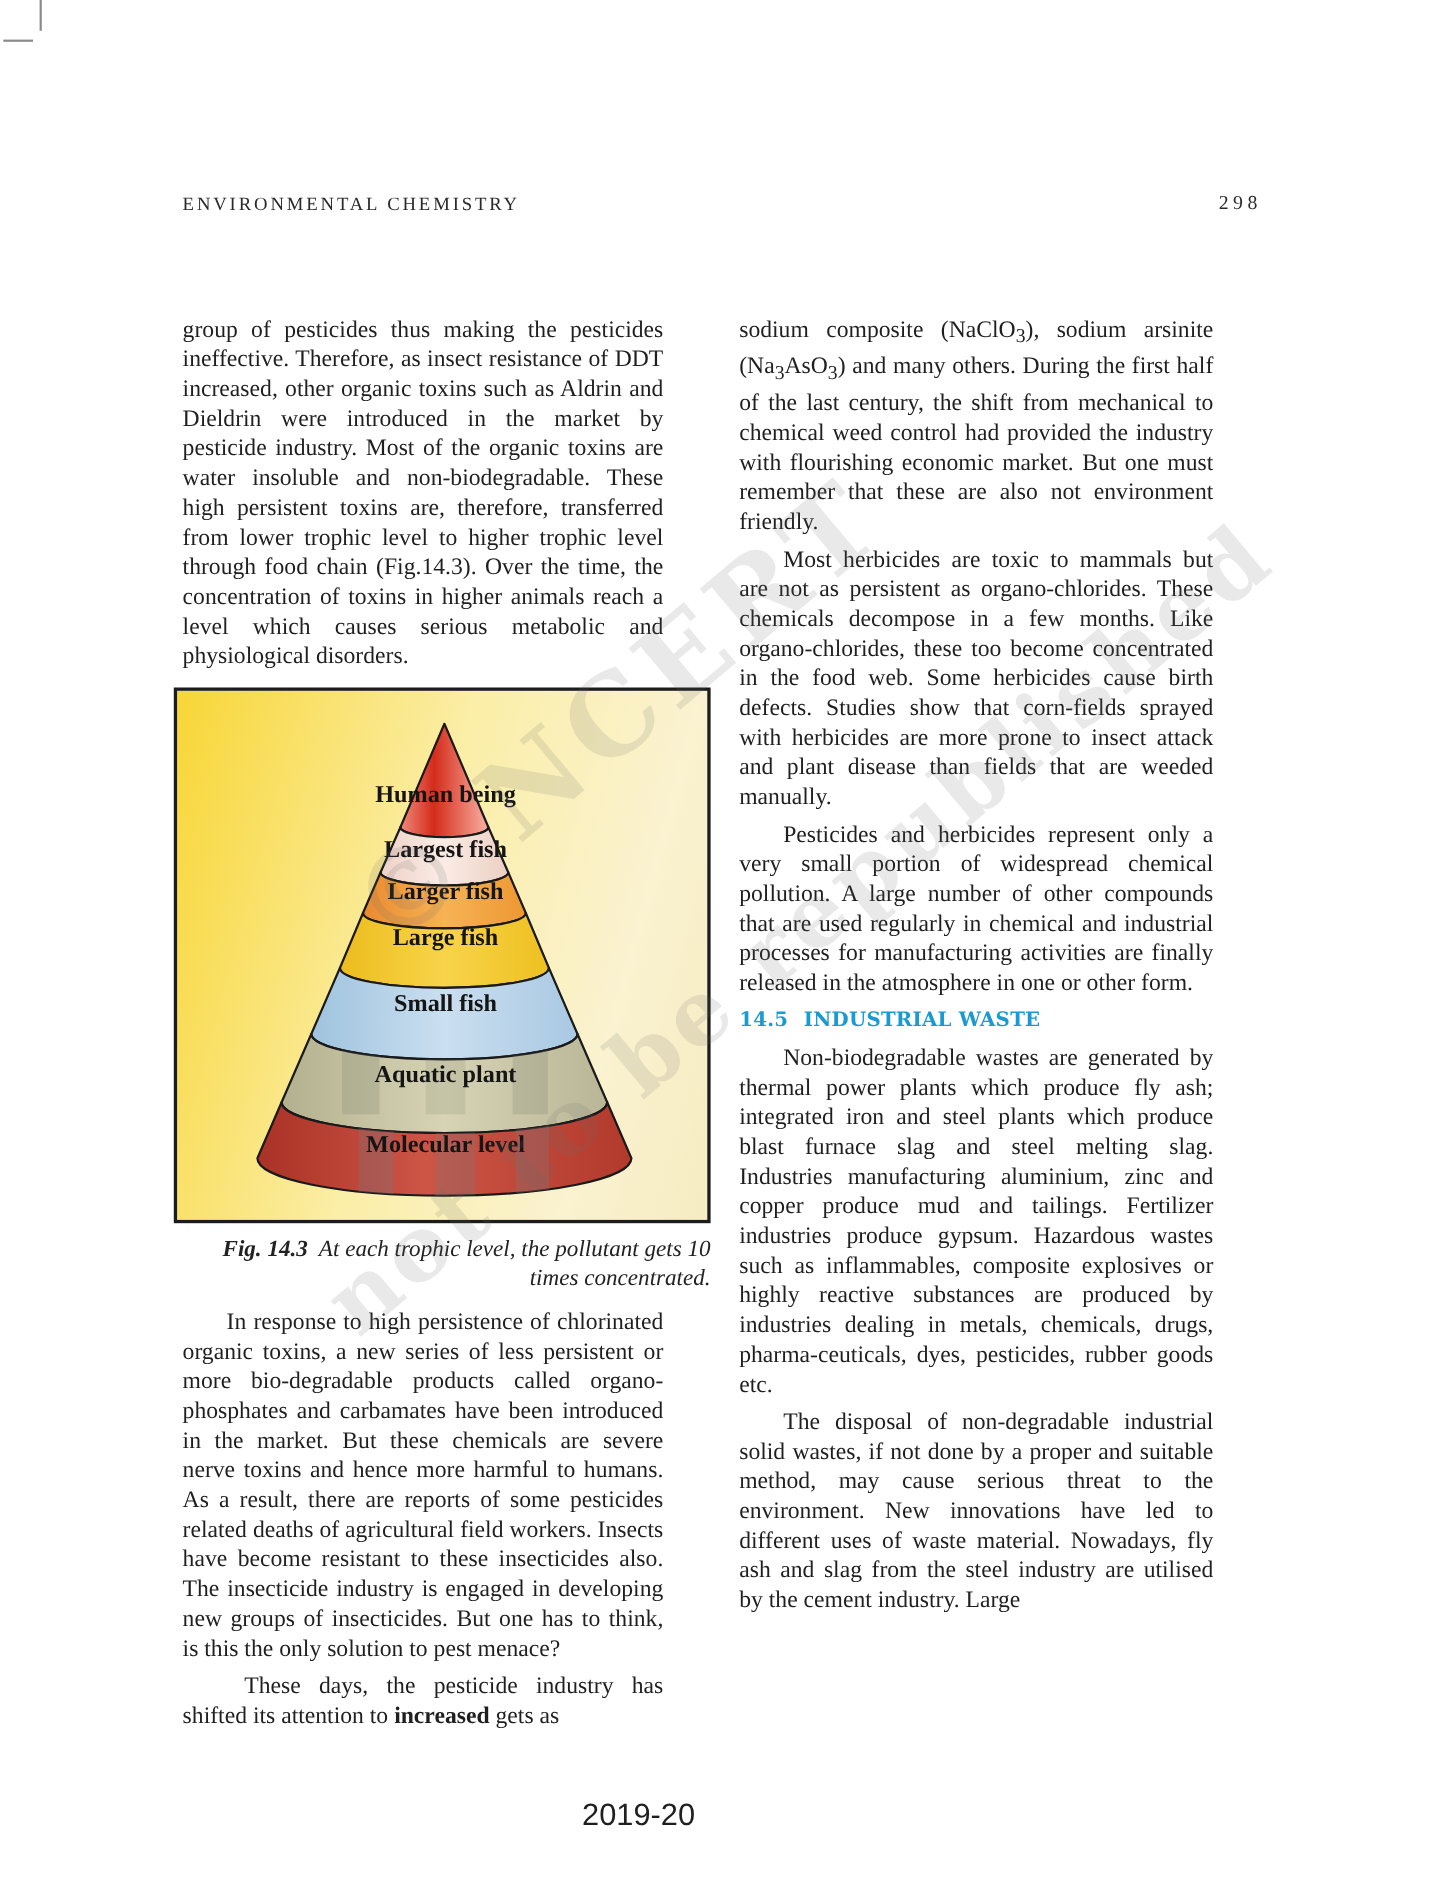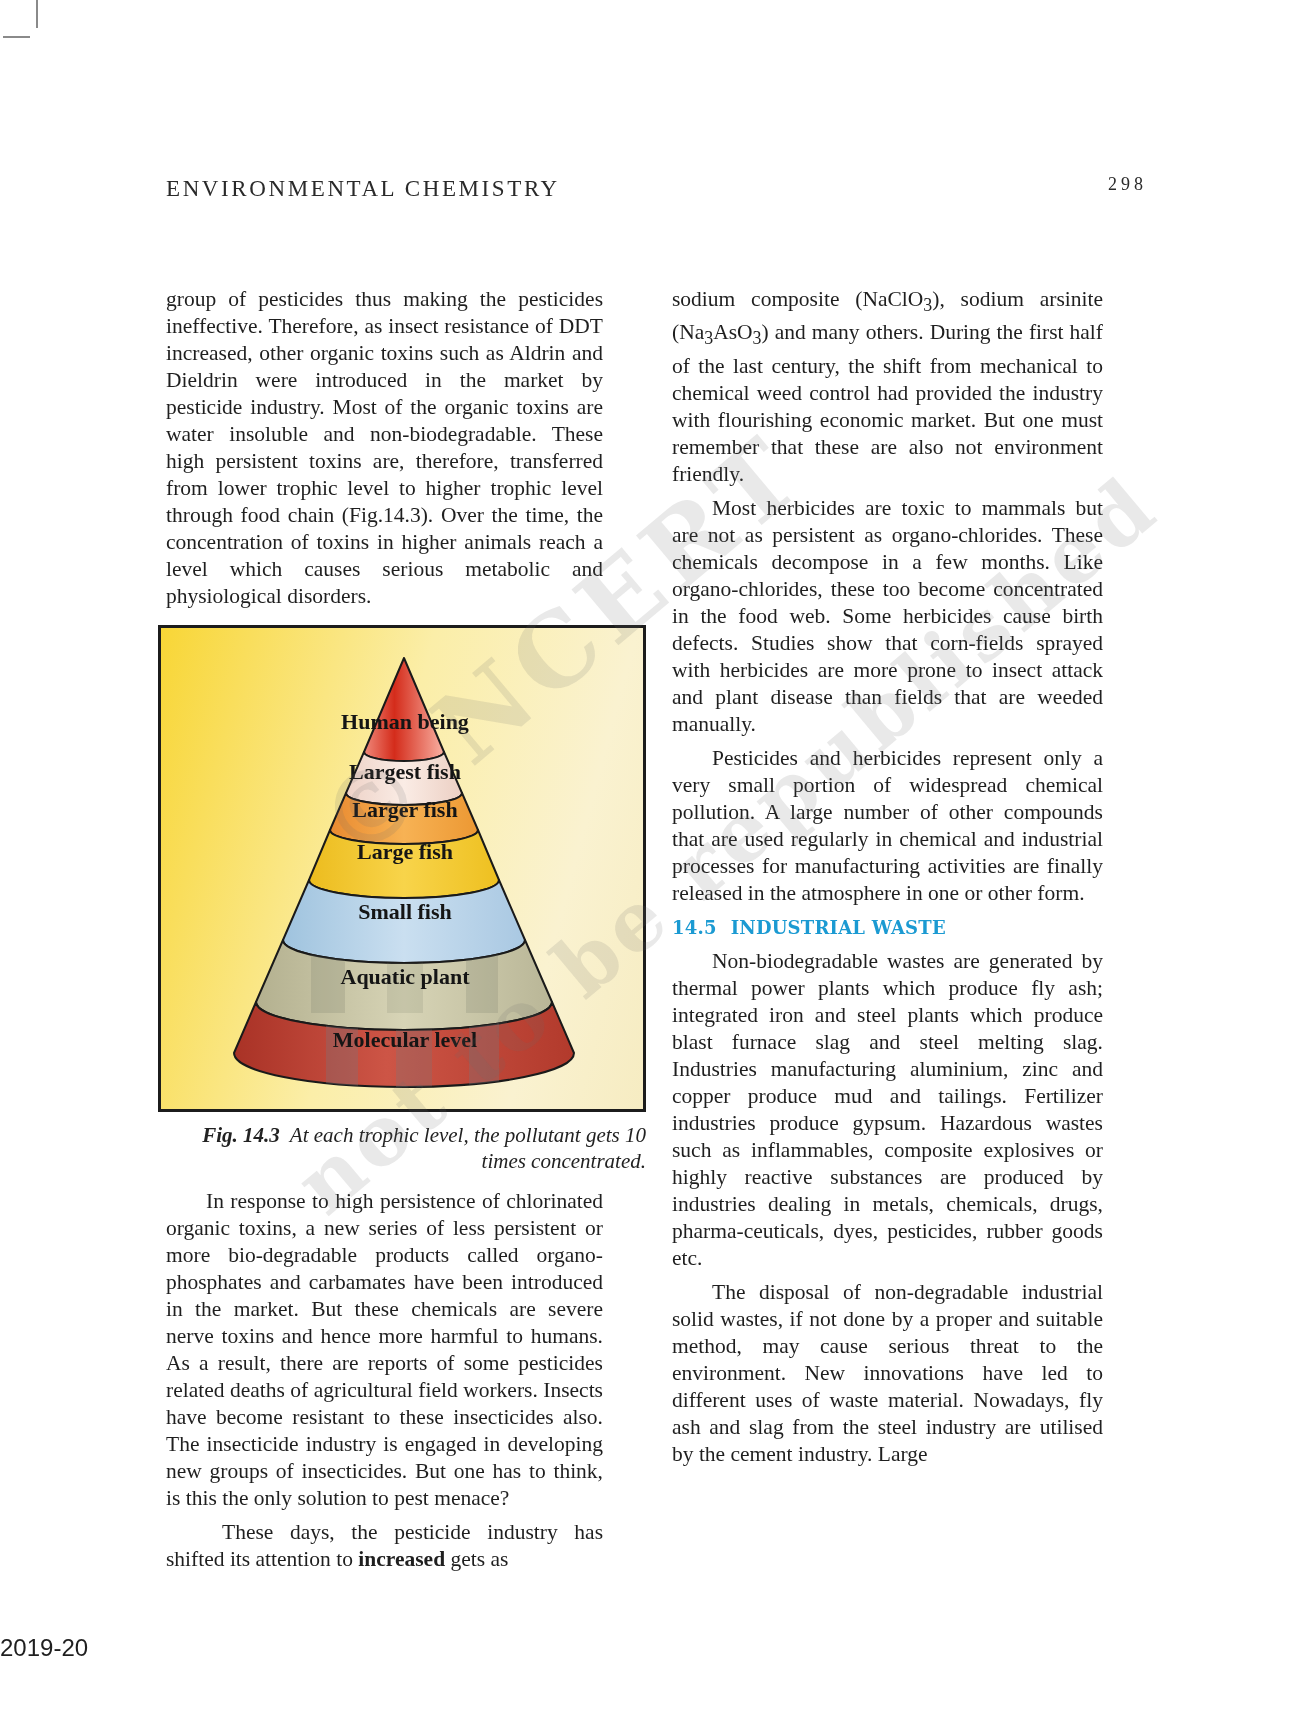--- a/index.html
+++ b/index.html
@@ -6,21 +6,21 @@
   .page{
     position:relative; width:1312px; height:1709px; background:#ffffff;
     font-family:"Liberation Serif","DejaVu Serif",serif; color:#1f1f1f;
     overflow:hidden;
   }
   
   .crop-v{position:absolute;left:36px;top:0;width:2px;height:28px;background:#8a8a8a;}
   .crop-h{position:absolute;left:3px;top:36px;width:27px;height:2px;background:#8a8a8a;}
 
   .header-left{
-    position:absolute;left:166px;top:176px;font-size:23px;letter-spacing:2.6px;
+    position:absolute;left:166px;top:176px;font-size:17px;letter-spacing:2.6px;
     color:#2a2a2a;
   }
   .page-number{
     position:absolute;left:1108px;top:174px;font-size:18px;letter-spacing:4px;color:#2a2a2a;
   }
 
   .col{position:absolute;top:238px;font-size:21.5px;line-height:27px;text-align:justify;margin-top:48px;}
   .col p{margin:0 0 7px 0;}
   .col-left{left:166px;width:437px;}
   .col-right{left:672px;width:431px;}
@@ -52,22 +52,22 @@
     position:absolute;left:80px;top:560px;width:1120px;
     transform:rotate(-40deg);transform-origin:50% 50%;
     color:rgba(105,105,105,0.15);
     font-family:"DejaVu Serif",serif;font-weight:bold;text-align:center;
     pointer-events:none;z-index:6;
   }
   .watermark .wline1{font-size:100px;letter-spacing:8px;}
   .watermark .wline2{font-size:82px;margin-top:150px;letter-spacing:5px;}
 
   .footer{
-    position:absolute;left:0;top:1634px;width:1161px;text-align:left;
-    font-family:"Liberation Sans","DejaVu Sans",sans-serif;font-size:24px;color:#1f1f1f;
+    position:absolute;left:0;top:1634px;width:1161px;text-align:center;
+    font-family:"Liberation Sans","DejaVu Sans",sans-serif;font-size:28px;color:#1f1f1f;
   }
 
   .cone-label{
     font-family:"Liberation Serif","DejaVu Serif",serif;font-weight:bold;
     font-size:22px;fill:#151515;
   }
 </style>
 </head>
 <body>
 

